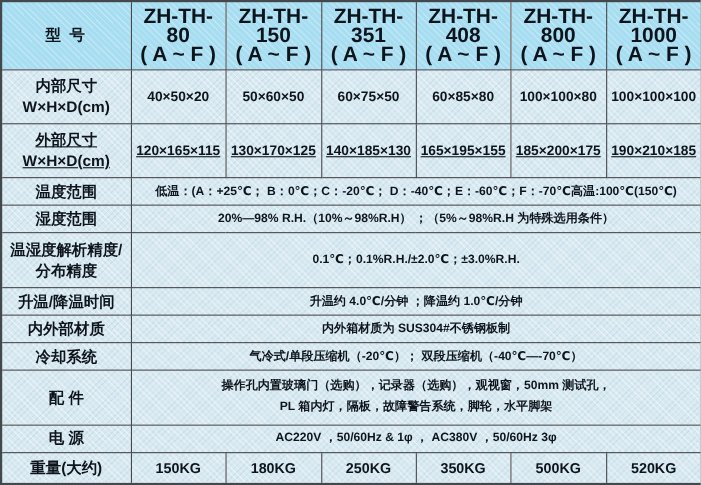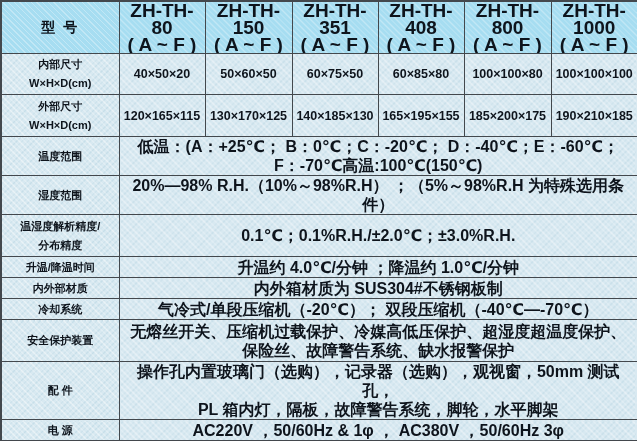--- a/index.html
+++ b/index.html
@@ -27,29 +27,29 @@
     background:#a6ddf1;
     background-image:repeating-linear-gradient(45deg, rgba(255,255,255,.30) 0 1px, rgba(0,0,0,0) 1px 4px);
     font-size:14px;letter-spacing:2px;
   }
   
   td{
     background:#d8e9f1;
     background-image:
       repeating-linear-gradient(45deg, rgba(255,255,255,.45) 0 1px, rgba(0,0,0,0) 1px 4px),
       repeating-linear-gradient(-45deg, rgba(160,198,214,.30) 0 1px, rgba(0,0,0,0) 1px 4px);
-    font-size:16px;line-height:19px;
+    font-size:11px;line-height:19px;
   }
-  td.rowlabel{font-size:11px;}
+  td.rowlabel{font-size:14px;}
   td.dim{font-size:12.5px;word-break:break-all;line-height:18px;}
   td.weight{font-size:13px;}
   .blk{display:block;}
   tr.r-head{height:42px;margin-left:28px;}
   tr.r-dim1{height:41px;}
-  tr.r-dim2{height:42px;}
+  tr.r-dim2{height:42px;text-decoration:underline;}
   tr.r-single{height:21px;}
   tr.r-double{height:42px;margin-top:12px;}
   tr.r-weight{height:24px;}
 </style>
 </head>
 <body>
 
 <div class="wrap">
 <table class="spec-table">
   <colgroup>
@@ -145,27 +145,20 @@
     <td class="rowlabel">内外部材质</td>
     <td colspan="6">内外箱材质为 SUS304#不锈钢板制</td>
   </tr>
 
 
   <tr class="r-single">
     <td class="rowlabel">冷却系统</td>
     <td colspan="6">气冷式/单段压缩机（-20℃）；  双段压缩机（-40℃—-70℃）</td>
   </tr>
 
-  <tr class="r-double">
-    <td class="rowlabel">安全保护装置</td>
-    <td colspan="6">
-      <span class="blk">无熔丝开关、压缩机过载保护、冷媒高低压保护、超湿度超温度保护、</span>
-      <span class="blk">保险丝、故障警告系统、缺水报警保护</span>
-    </td>
-  </tr>
 
   <tr class="r-double">
     <td class="rowlabel">配 件</td>
     <td colspan="6">
       <span class="blk">操作孔内置玻璃门（选购），记录器（选购），观视窗，50mm 测试孔，</span>
       <span class="blk">PL 箱内灯，隔板，故障警告系统，脚轮，水平脚架</span>
     </td>
   </tr>
 
   <tr class="r-single">

